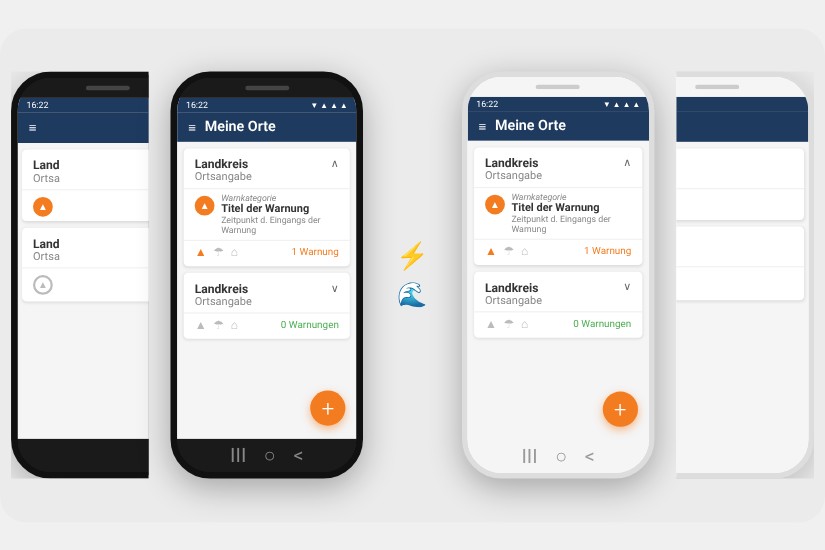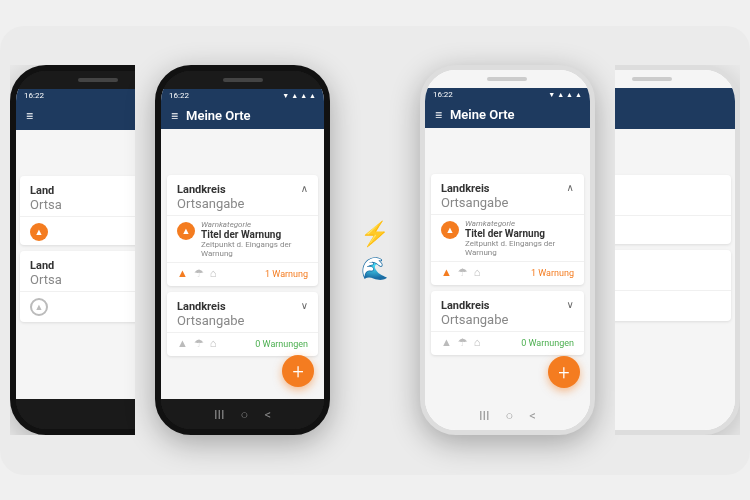--- a/index.html
+++ b/index.html
@@ -81,21 +81,21 @@
       align-items: center;
       justify-content: center;
       gap: 16px;
       flex-shrink: 0;
     }
     .phone.dark .phone-bottom-bar { background: #1a1a1a; }
     .phone.white .phone-bottom-bar { background: #f5f5f5; }
 
     .nav-btn {
       color: #888;
-      font-size: 13px;
+      font-size: 18px;
       cursor: pointer;
     }
     .phone.white .nav-btn { color: #999; }
 
     
     .screen {
       flex: 1;
       display: flex;
       flex-direction: column;
       overflow: hidden;
@@ -144,21 +144,20 @@
       cursor: pointer;
     }
 
     
     .scroll-content {
       flex: 1;
       overflow-y: auto;
       overflow-x: hidden;
       background: #f5f5f5;
       padding: 0;
-      margin-top: 40px;
     }
 
     
     .location-card {
       background: white;
       margin: 6px 6px;
       border-radius: 4px;
       box-shadow: 0 1px 3px rgba(0,0,0,0.1);
       overflow: hidden;
     }
@@ -170,21 +169,21 @@
       padding: 8px 10px 4px;
     }
 
     .card-title {
       font-size: 11px;
       font-weight: 700;
       color: #333;
     }
 
     .card-subtitle {
-      font-size: 13px;
+      font-size: 10px;
       color: #888;
     }
 
     .chevron {
       font-size: 10px;
       color: #666;
     }
 
     
     .warning-item {

